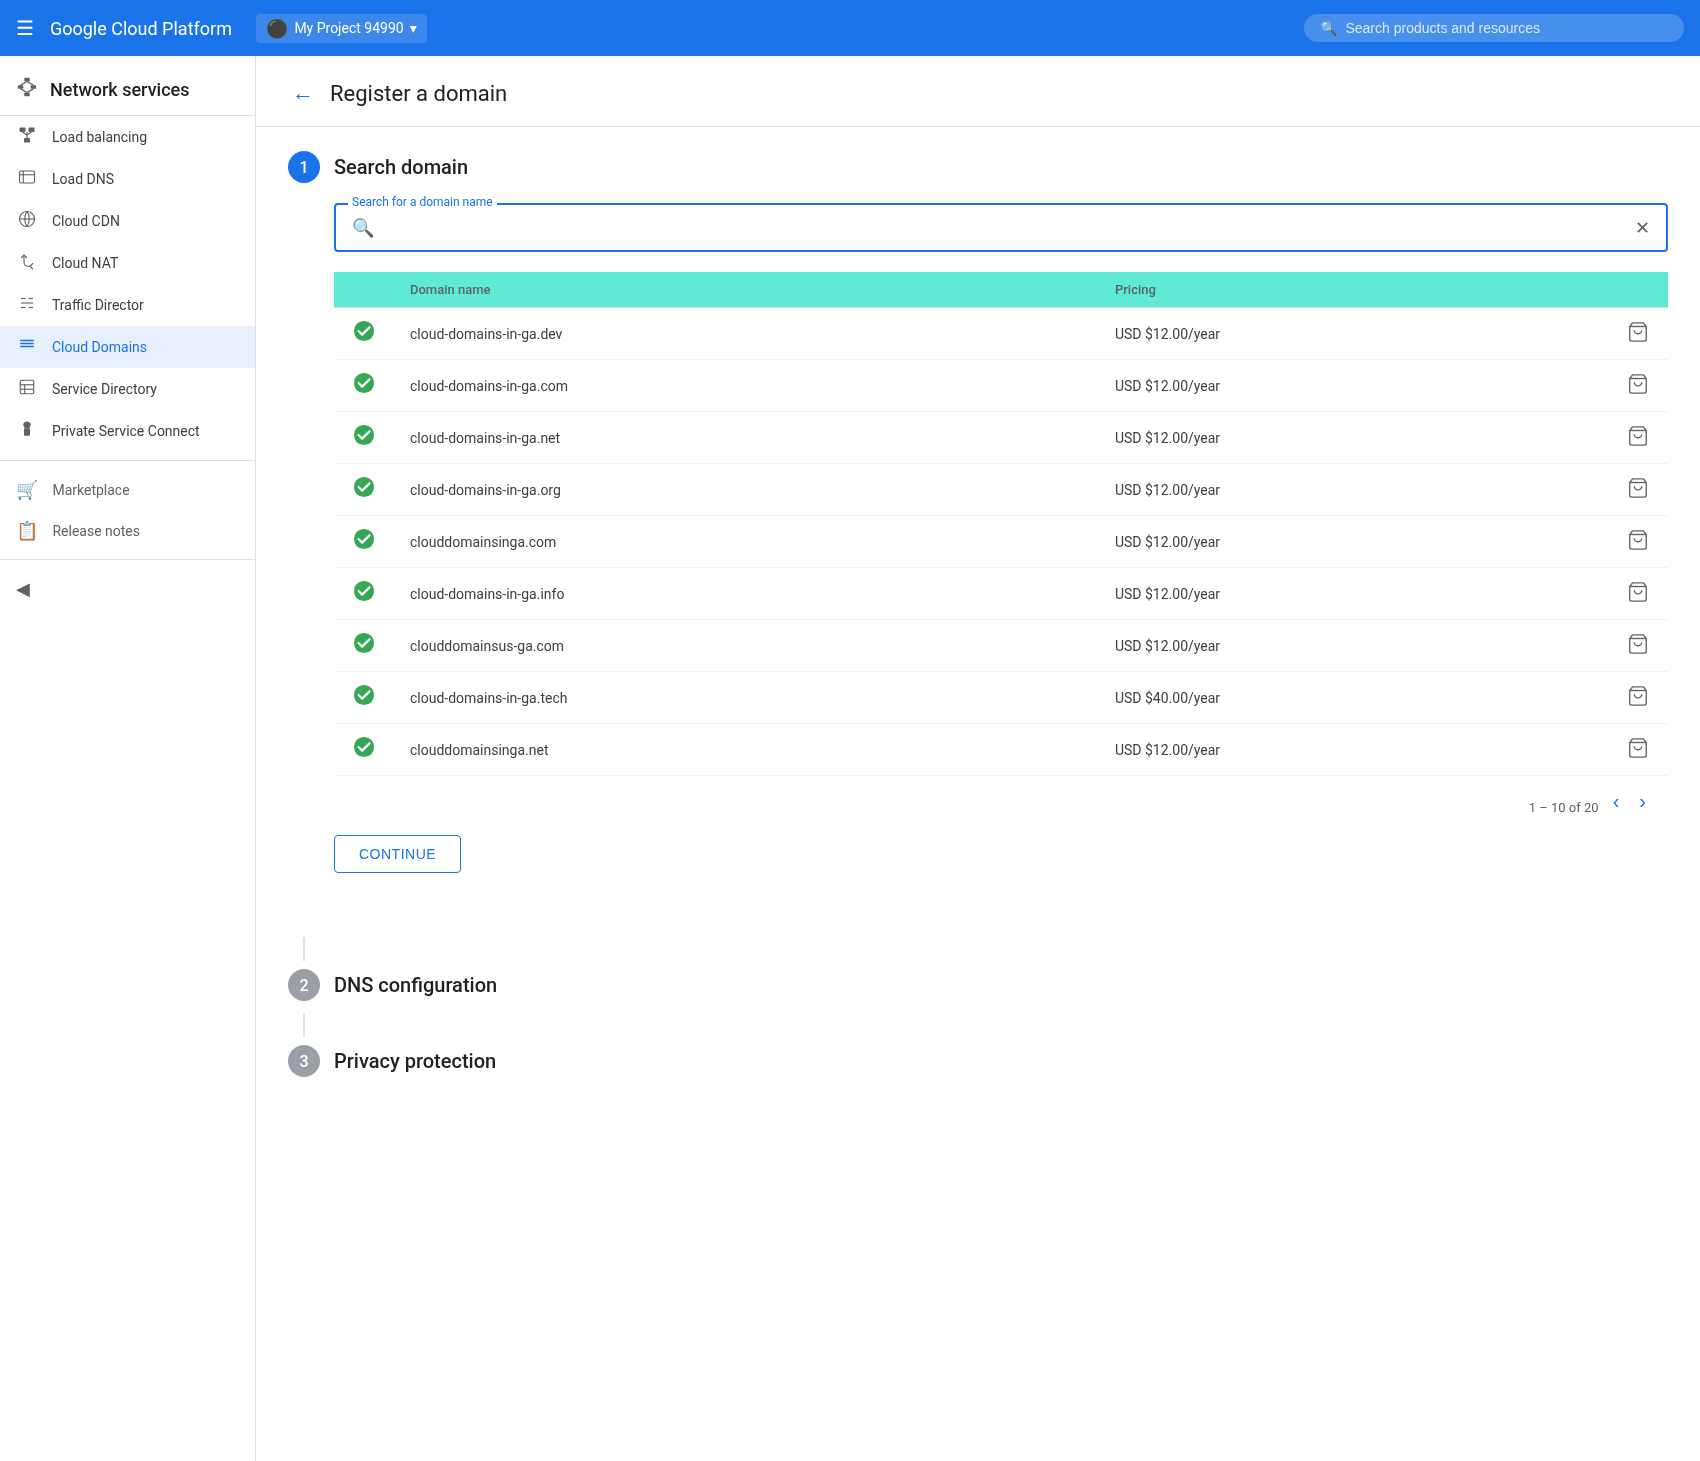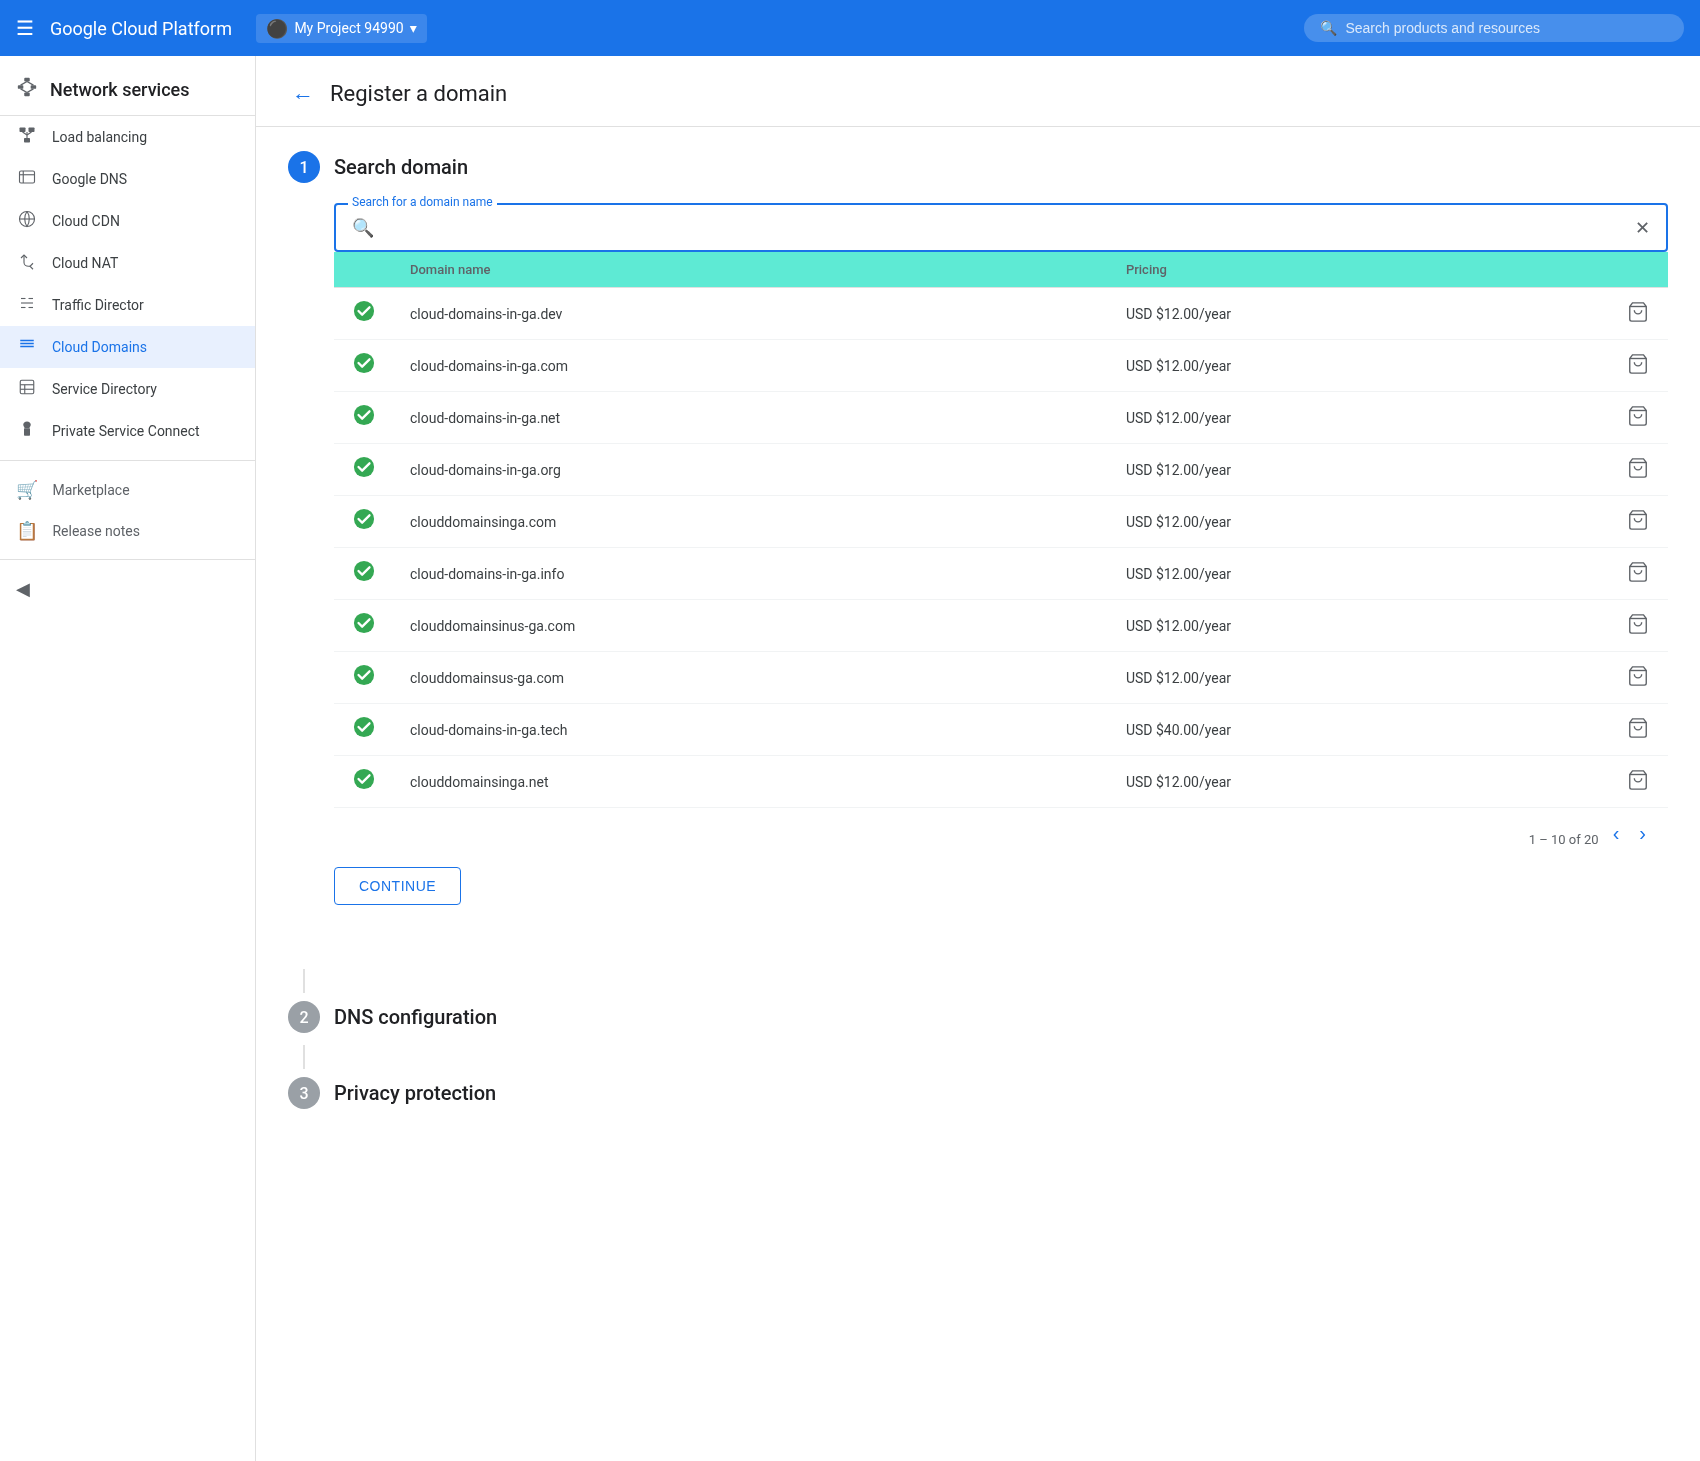--- a/index.html
+++ b/index.html
@@ -152,20 +152,21 @@
 
     
     .search-domain-wrapper {
       border: 2px solid #1a73e8;
       border-radius: 4px;
       padding: 12px 16px;
       display: flex;
       align-items: center;
       gap: 10px;
       position: relative;
+      margin-bottom: 20px;
       background: #fff;
     }
     .search-domain-label {
       position: absolute;
       top: -10px; left: 12px;
       background: #fff;
       color: #1a73e8;
       font-size: 12px;
       padding: 0 4px;
     }
@@ -302,21 +303,21 @@
     </div>
 
     <div class="sidebar-item">
       <span class="icon">
         <svg width="18" height="18" viewBox="0 0 24 24" fill="#5f6368">
             <rect x="2" y="4" width="20" height="16" rx="2" fill="none" stroke="#5f6368" stroke-width="1.5"></rect>
             <line x1="2" y1="9" x2="22" y2="9" stroke="#5f6368" stroke-width="1.5"></line>
             <line x1="7" y1="4" x2="7" y2="20" stroke="#5f6368" stroke-width="1.5"></line>
           </svg>
       </span>
-      <span>Google DNS</span>
+      <span>Load DNS</span>
     </div>
 
     <div class="sidebar-item">
       <span class="icon">
         <svg width="18" height="18" viewBox="0 0 24 24" fill="none" stroke="#5f6368" stroke-width="1.5">
             <circle cx="12" cy="12" r="10"></circle>
             <line x1="2" y1="12" x2="22" y2="12"></line>
             <path d="M12 2 C8 7 8 17 12 22 C16 17 16 7 12 2"></path>
           </svg>
       </span>
@@ -563,41 +564,20 @@
     </tr>
                 <tr>
       <td class="td-center">
         <span style="color:#34a853; font-size:20px;">
           <svg width="22" height="22" viewBox="0 0 24 24">
                         <circle cx="12" cy="12" r="11" fill="#34a853"></circle>
                         <polyline points="6,12 10,16 18,8" fill="none" stroke="#fff" stroke-width="2.5" stroke-linecap="round" stroke-linejoin="round"></polyline>
                       </svg>
         </span>
       </td>
-      <td class="domain-name">clouddomainsinus-ga.com</td>
-      <td class="price">USD $12.00/year</td>
-      <td style="text-align:center; cursor:pointer;">
-        <span>
-          <svg width="22" height="22" viewBox="0 0 24 24" fill="none" stroke="#5f6368" stroke-width="1.5">
-            <path d="M6 2L3 6v14a2 2 0 002 2h14a2 2 0 002-2V6l-3-4z"></path>
-            <line x1="3" y1="6" x2="21" y2="6"></line>
-            <path d="M16 10a4 4 0 01-8 0"></path>
-          </svg>
-        </span>
-      </td>
-    </tr>
-                <tr>
-      <td class="td-center">
-        <span style="color:#34a853; font-size:20px;">
-          <svg width="22" height="22" viewBox="0 0 24 24">
-                        <circle cx="12" cy="12" r="11" fill="#34a853"></circle>
-                        <polyline points="6,12 10,16 18,8" fill="none" stroke="#fff" stroke-width="2.5" stroke-linecap="round" stroke-linejoin="round"></polyline>
-                      </svg>
-        </span>
-      </td>
       <td class="domain-name">clouddomainsus-ga.com</td>
       <td class="price">USD $12.00/year</td>
       <td style="text-align:center; cursor:pointer;">
         <span>
           <svg width="22" height="22" viewBox="0 0 24 24" fill="none" stroke="#5f6368" stroke-width="1.5">
             <path d="M6 2L3 6v14a2 2 0 002 2h14a2 2 0 002-2V6l-3-4z"></path>
             <line x1="3" y1="6" x2="21" y2="6"></line>
             <path d="M16 10a4 4 0 01-8 0"></path>
           </svg>
         </span>

